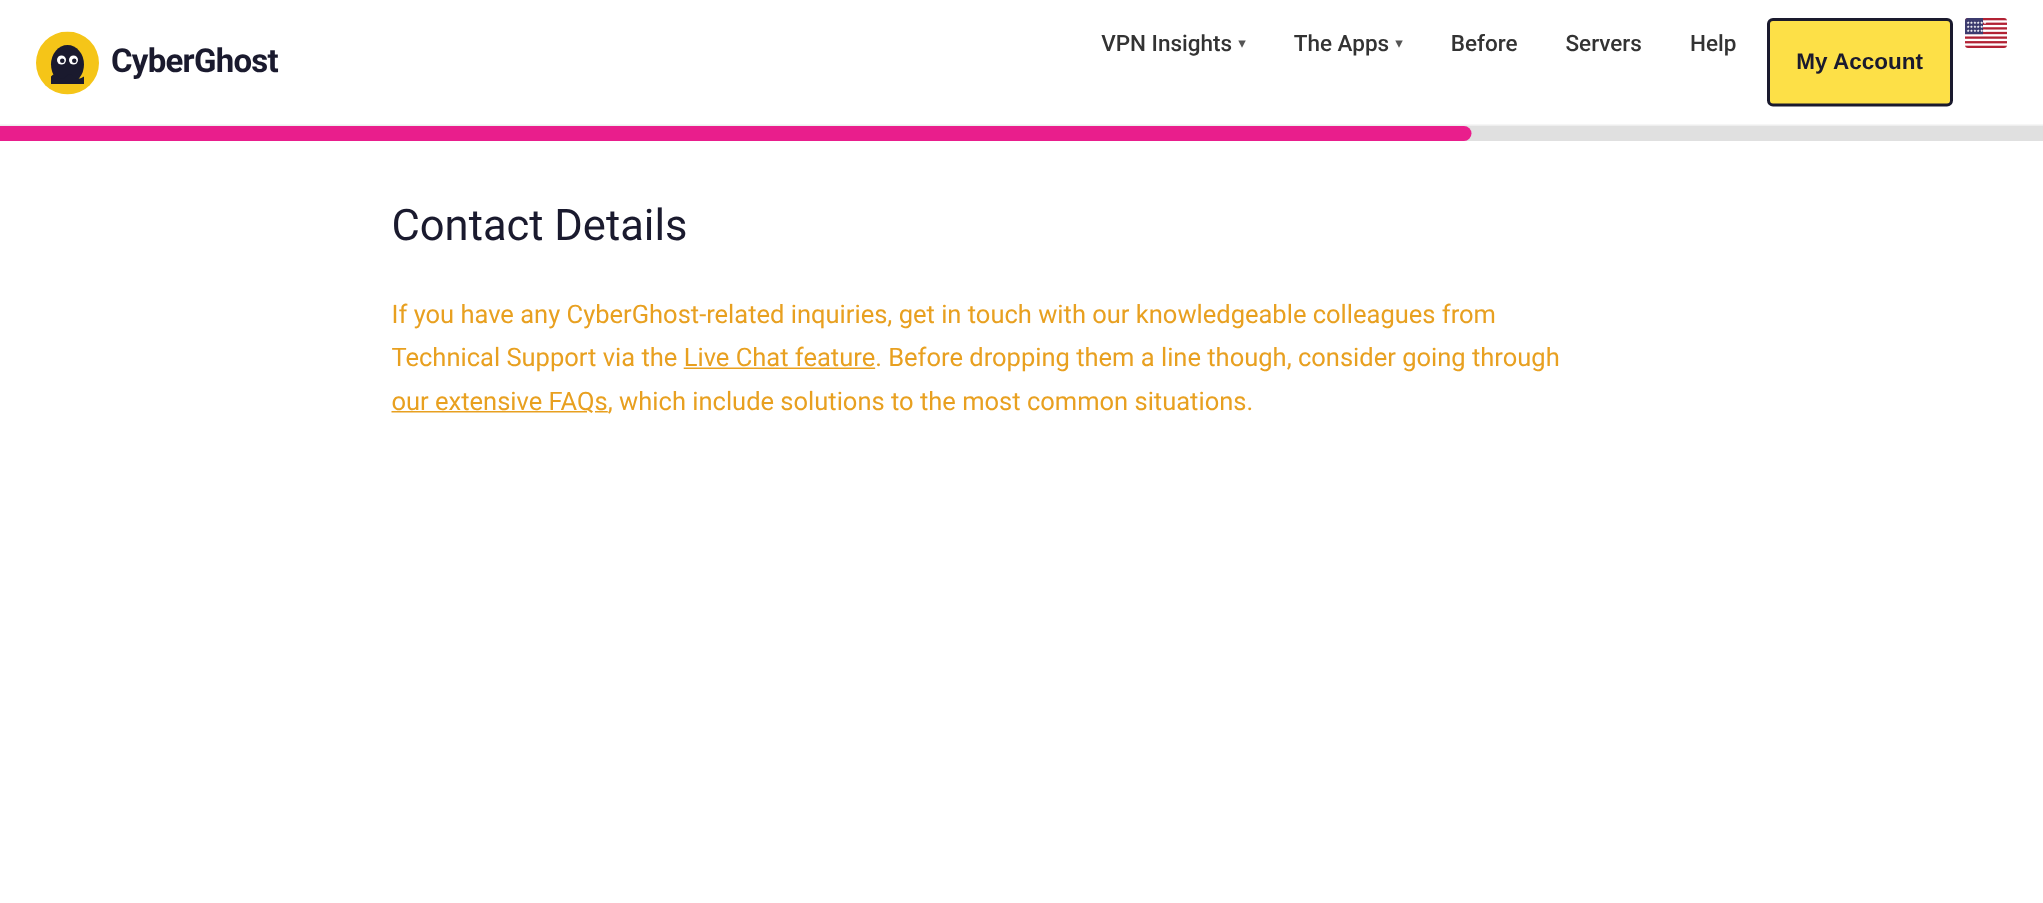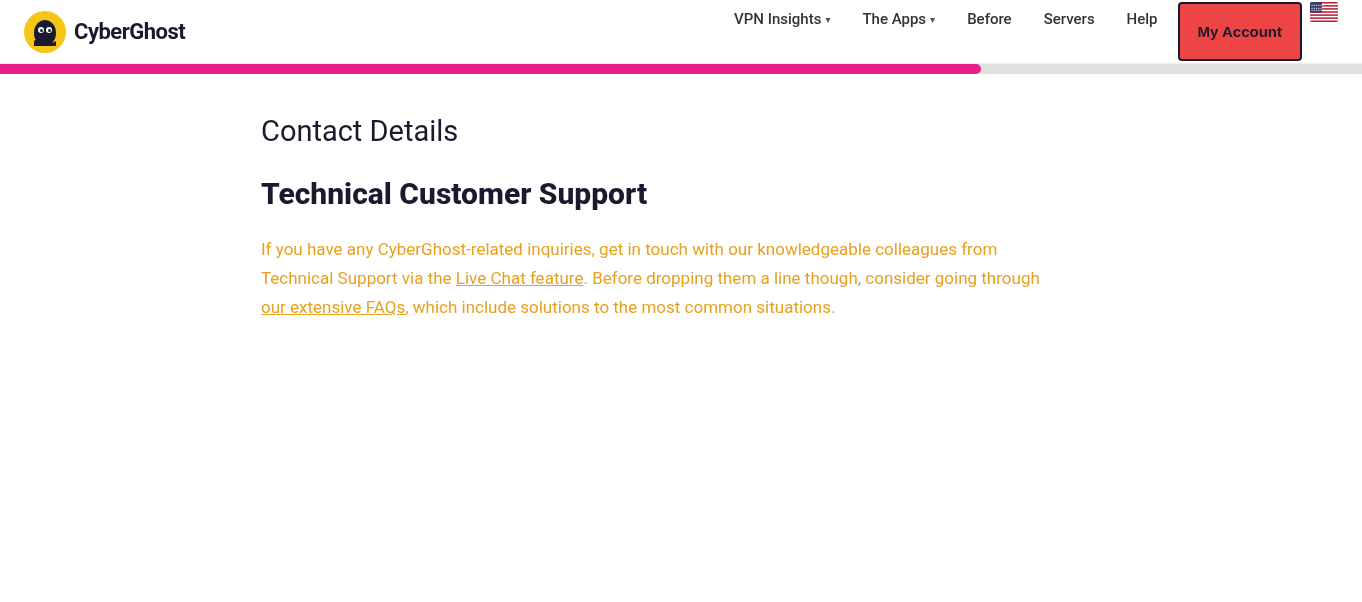--- a/index.html
+++ b/index.html
@@ -8,21 +8,21 @@
     
     ::-webkit-scrollbar { width: 12px; }
     ::-webkit-scrollbar-thumb { background: #ccc; border-radius: 6px; }
 
     
     .header {
       display: flex;
       align-items: center;
       justify-content: space-between;
       padding: 0 24px;
-      height: 64px;
+      height: 84px;
       background: #fff;
       border-bottom: 1px solid #eee;
       position: relative;
       z-index: 10;
     }
 
     .logo-area {
       display: flex;
       align-items: center;
       gap: 8px;
@@ -70,21 +70,21 @@
       border: none;
       padding: 10px 20px;
       font-size: 15px;
       font-weight: 700;
       border-radius: 4px;
       cursor: pointer;
       white-space: nowrap;
     }
 
     .btn-account {
-      background: #ef4444;
+      background: #fde047;
       color: #1a1a2e;
       border: 2px solid #1a1a2e;
       padding: 19px 18px;
       font-size: 15px;
       font-weight: 600;
       border-radius: 4px;
       cursor: pointer;
       white-space: nowrap;
     }
 
@@ -225,18 +225,17 @@
 </header>
 
 <div class="progress-bar-strip">
   <div class="progress-bar-fill"></div>
 </div>
 
 <main class="main-content">
   <h1 class="page-title">Contact Details</h1>
 
 
-  <h2 class="section-title">Technical Customer Support</h2>
 
   <p class="section-text">
     <span class="highlight">If you have any CyberGhost-related inquiries, get in touch with our knowledgeable colleagues from Technical Support via the </span><a href="#">Live Chat feature</a><span class="highlight">. Before dropping them a line though, consider going through </span><a href="#">our extensive FAQs</a><span class="highlight">, which include solutions to the most common situations.</span>
   </p>
 </main>
 
 </body></html>

